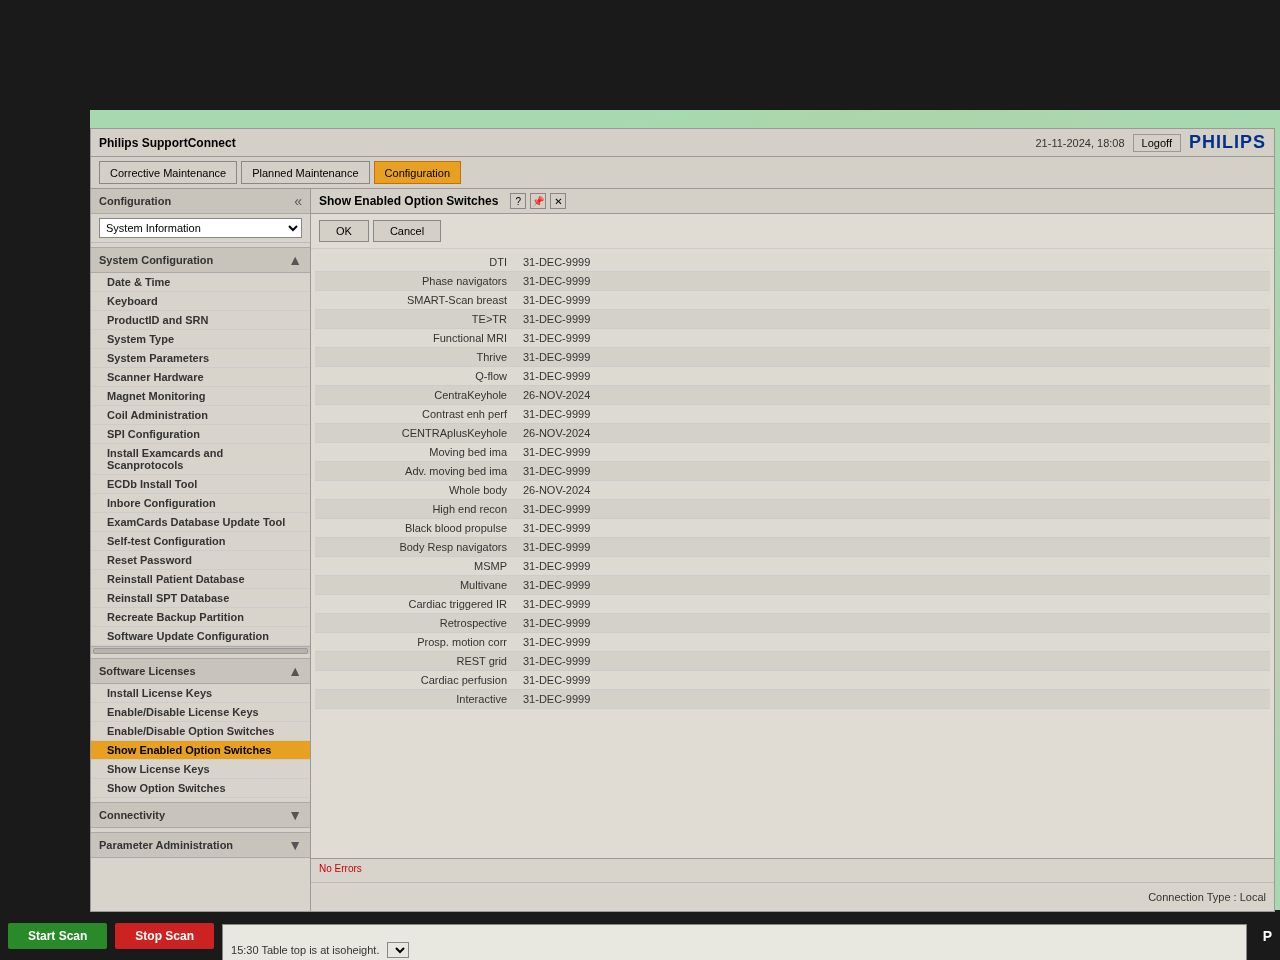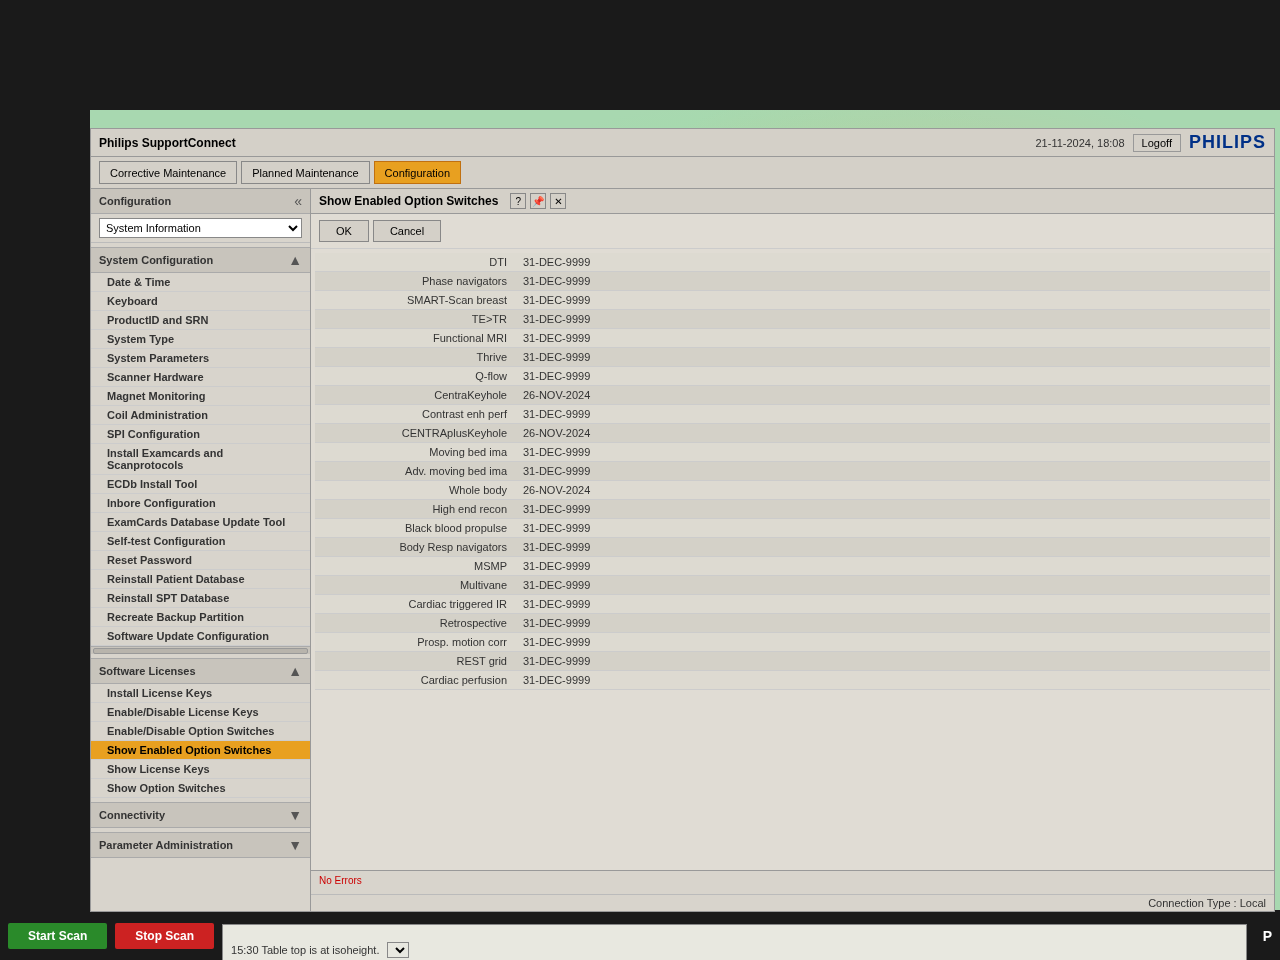--- a/index.html
+++ b/index.html
@@ -286,21 +286,21 @@
       padding: 4px 8px;
       background: #d8d4cc;
       border-top: 1px solid #999;
       font-size: 10px;
       color: #c00;
       min-height: 24px;
     }
 
     
     .connection-bar {
-      padding: 2px 8px;
+      padding: 8px 8px;
       background: #d8d4cc;
       border-top: 1px solid #bbb;
       font-size: 11px;
       color: #333;
       text-align: right;
     }
 
     
     .bottom-bar {
       position: absolute;
@@ -577,20 +577,24 @@
                 <td>31-DEC-9999</td>
               </tr>
               <tr>
                 <td>REST grid</td>
                 <td>31-DEC-9999</td>
               </tr>
               <tr>
                 <td>Cardiac perfusion</td>
                 <td>31-DEC-9999</td>
               </tr>
+              <tr>
+                <td>Interactive</td>
+                <td>31-DEC-9999</td>
+              </tr>
             </tbody>
         </table>
       </div>
 
       <div class="status-bar">
         <span>No Errors</span>
       </div>
 
       <div class="connection-bar">
         <span>Connection Type : Local</span>

